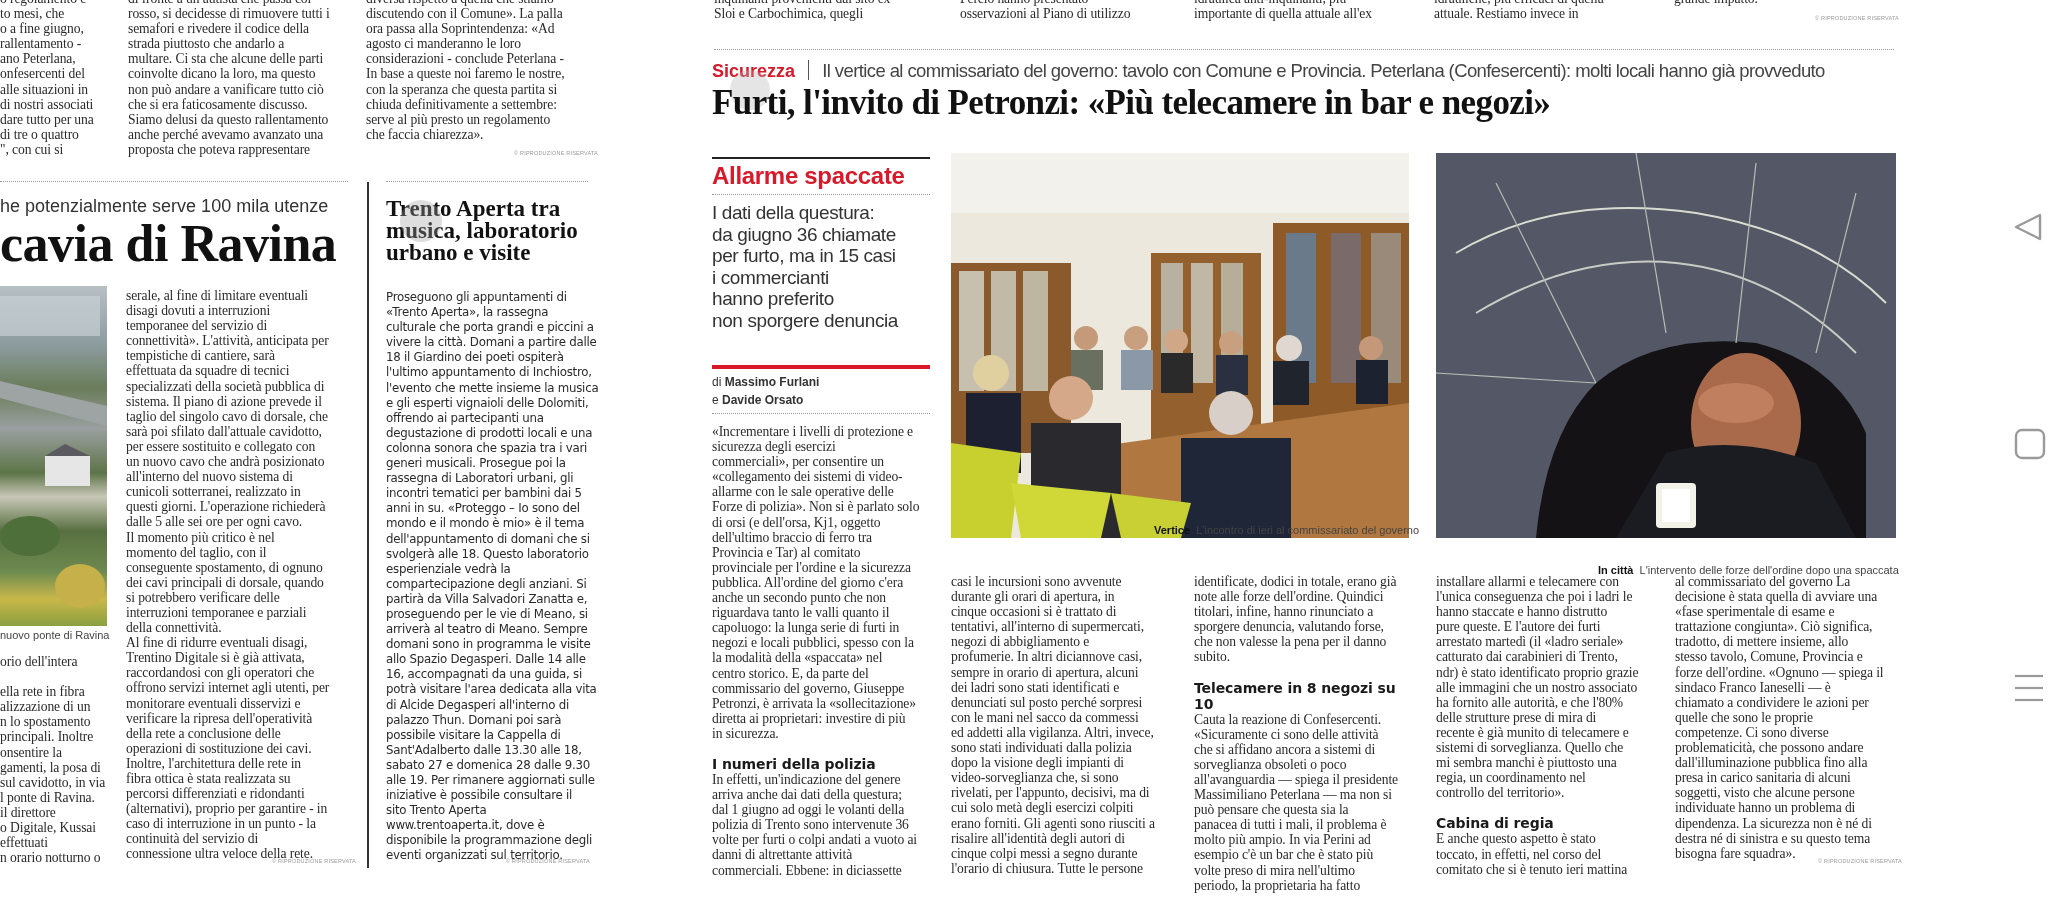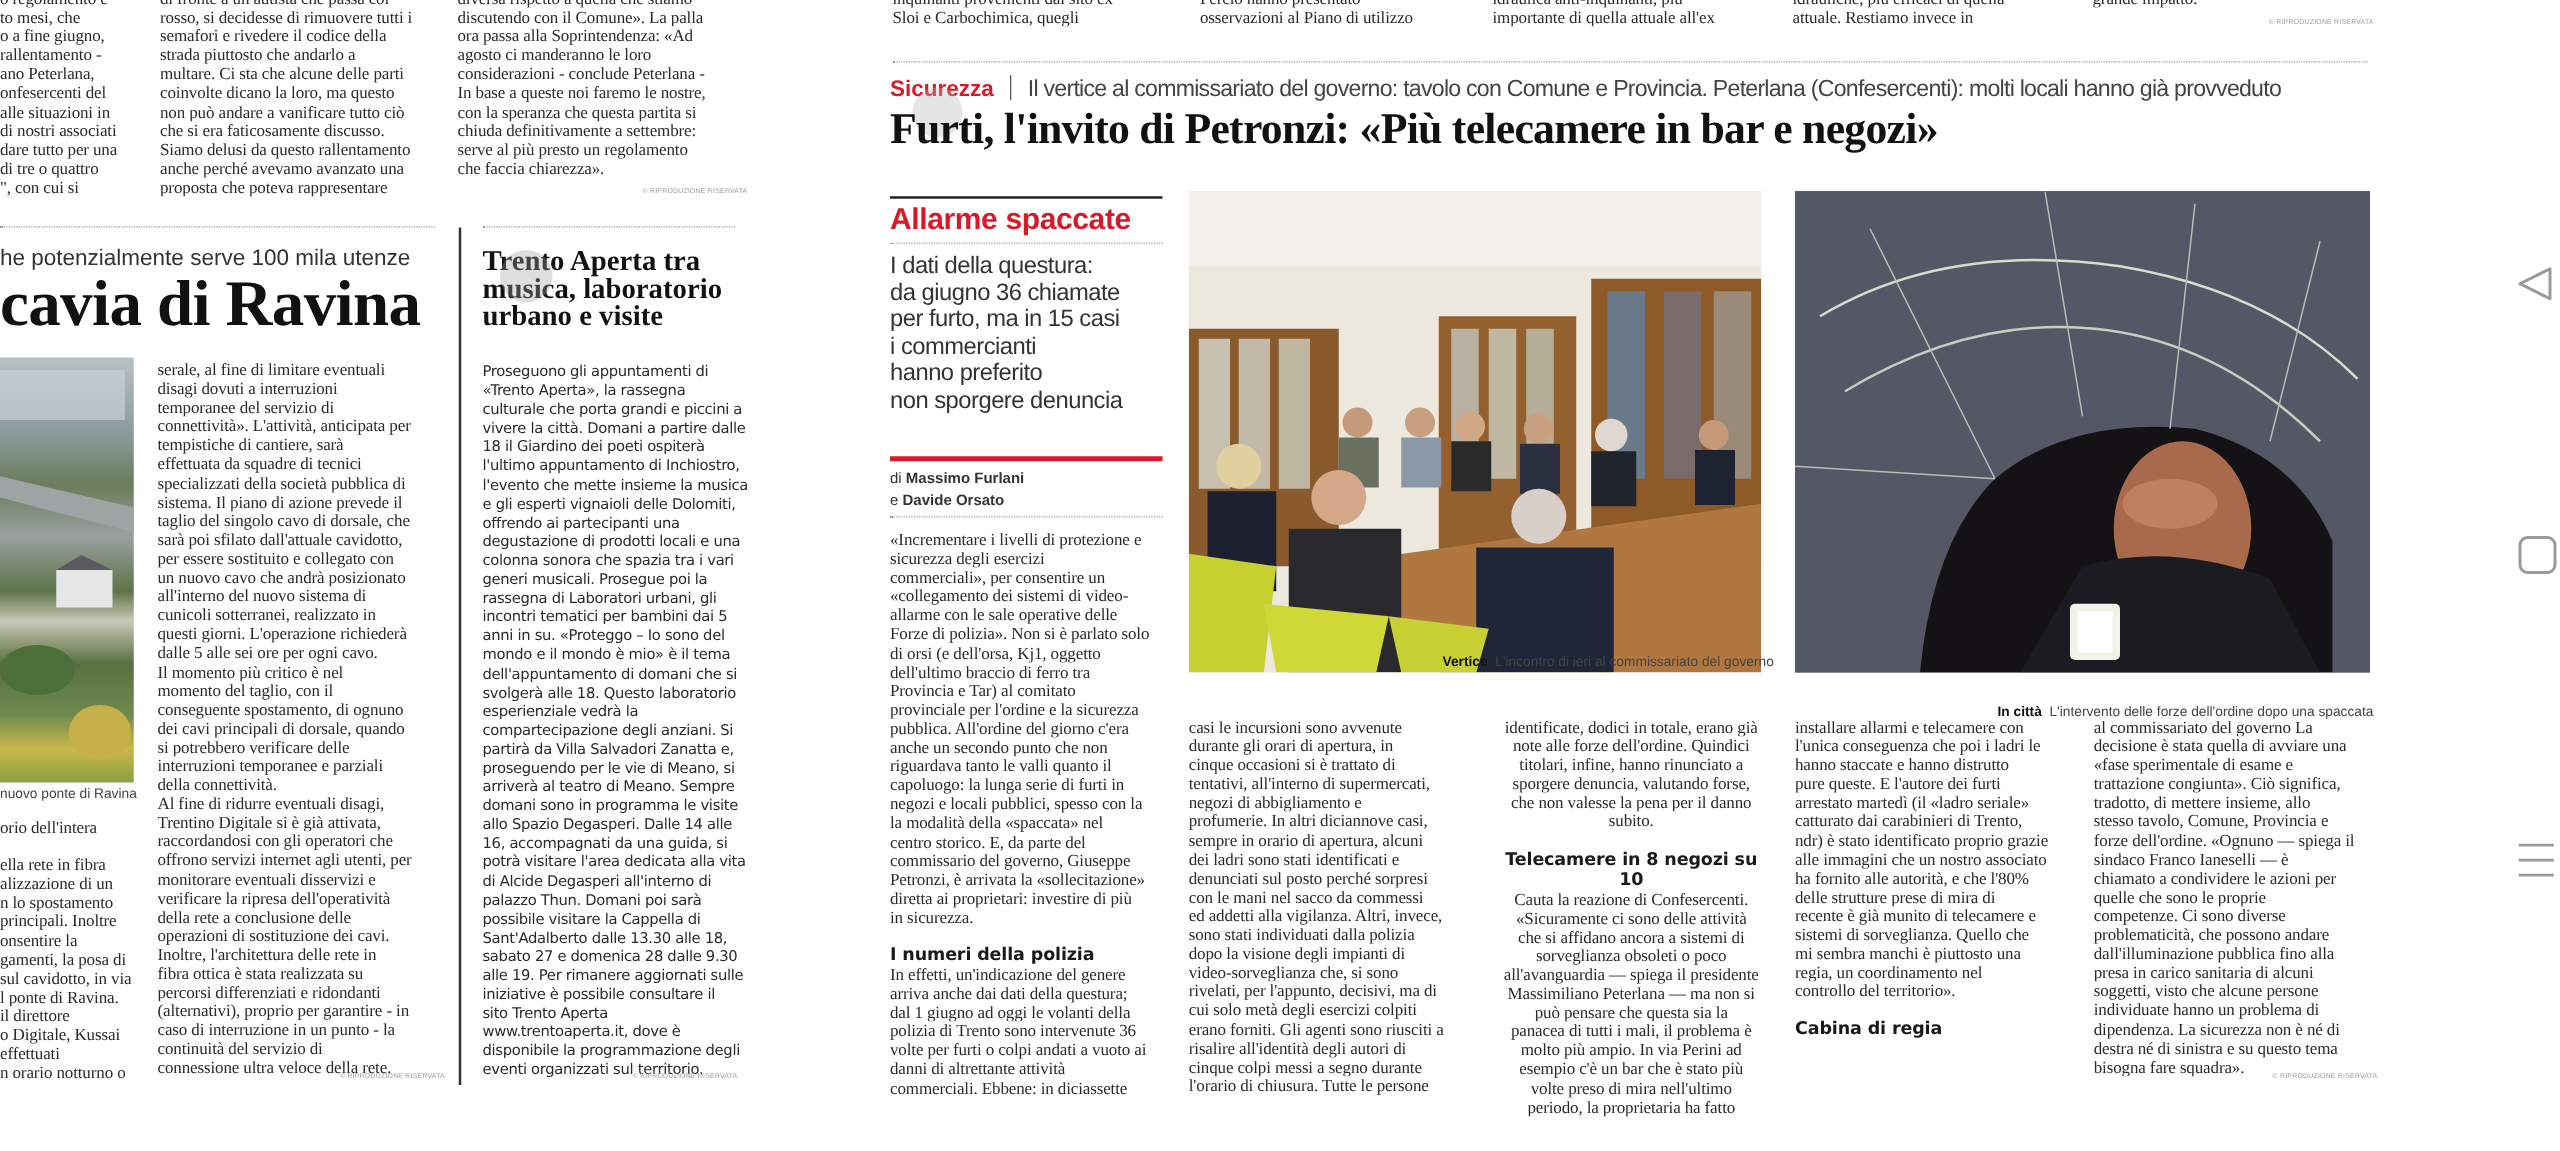--- a/index.html
+++ b/index.html
@@ -353,21 +353,21 @@
       <div>video-sorveglianza che, si sono</div>
       <div>rivelati, per l'appunto, decisivi, ma di</div>
       <div>cui solo metà degli esercizi colpiti</div>
       <div>erano forniti. Gli agenti sono riusciti a</div>
       <div>risalire all'identità degli autori di</div>
       <div>cinque colpi messi a segno durante</div>
       <div>l'orario di chiusura. Tutte le persone</div>
     </div>
 </div>
 
-<div class="abs body-serif" style="left:1194px;top:574px;width:222px;text-align:center;">
+<div class="abs body-serif" style="left:1194px;top:574px;width:222px;">
   <div class="col-lines">
       <div>identificate, dodici in totale, erano già</div>
       <div>note alle forze dell'ordine. Quindici</div>
       <div>titolari, infine, hanno rinunciato a</div>
       <div>sporgere denuncia, valutando forse,</div>
       <div>che non valesse la pena per il danno</div>
       <div>subito.</div>
     </div>
   <div style="height:15px;"></div>
   <div class="subhead">Telecamere in 8 negozi su 10</div>
@@ -400,20 +400,25 @@
       <div>ha fornito alle autorità, e che l'80%</div>
       <div>delle strutture prese di mira di</div>
       <div>recente è già munito di telecamere e</div>
       <div>sistemi di sorveglianza. Quello che</div>
       <div>mi sembra manchi è piuttosto una</div>
       <div>regia, un coordinamento nel</div>
       <div>controllo del territorio».</div>
     </div>
   <div style="height:15px;"></div>
   <div class="subhead">Cabina di regia</div>
+  <div class="col-lines">
+      <div>E anche questo aspetto è stato</div>
+      <div>toccato, in effetti, nel corso del</div>
+      <div>comitato che si è tenuto ieri mattina</div>
+    </div>
 </div>
 
 <div class="abs body-serif" style="left:1675px;top:574px;width:222px;">
   <div class="col-lines">
       <div>al commissariato del governo La</div>
       <div>decisione è stata quella di avviare una</div>
       <div>«fase sperimentale di esame e</div>
       <div>trattazione congiunta». Ciò significa,</div>
       <div>tradotto, di mettere insieme, allo</div>
       <div>stesso tavolo, Comune, Provincia e</div>

